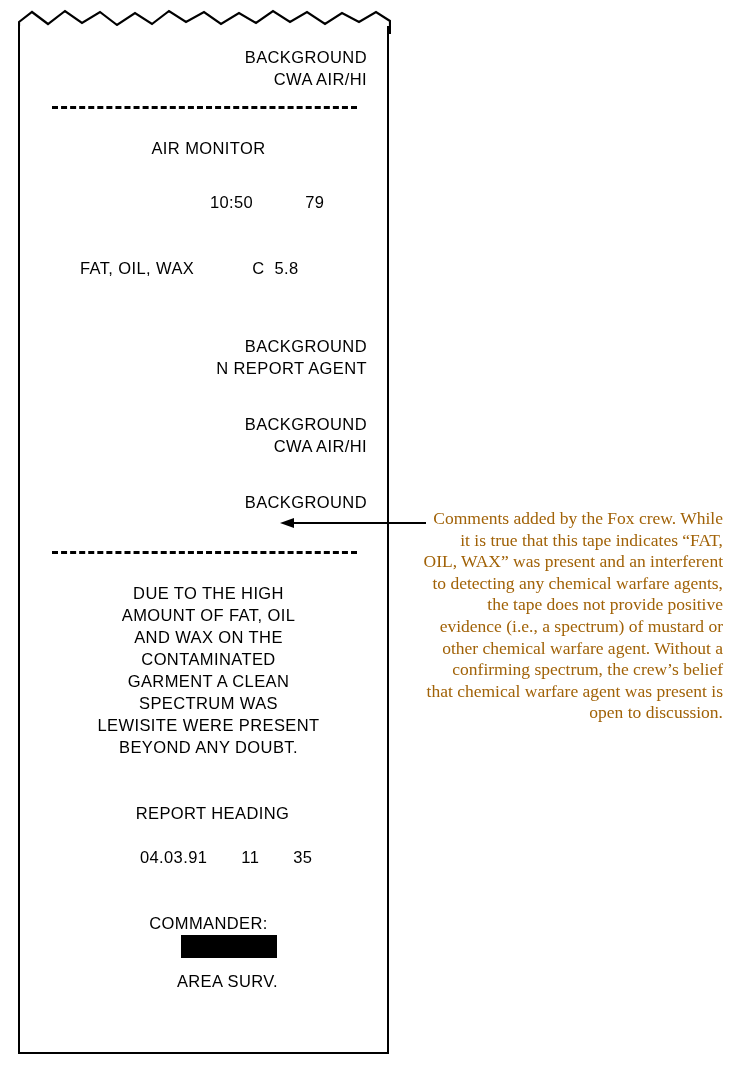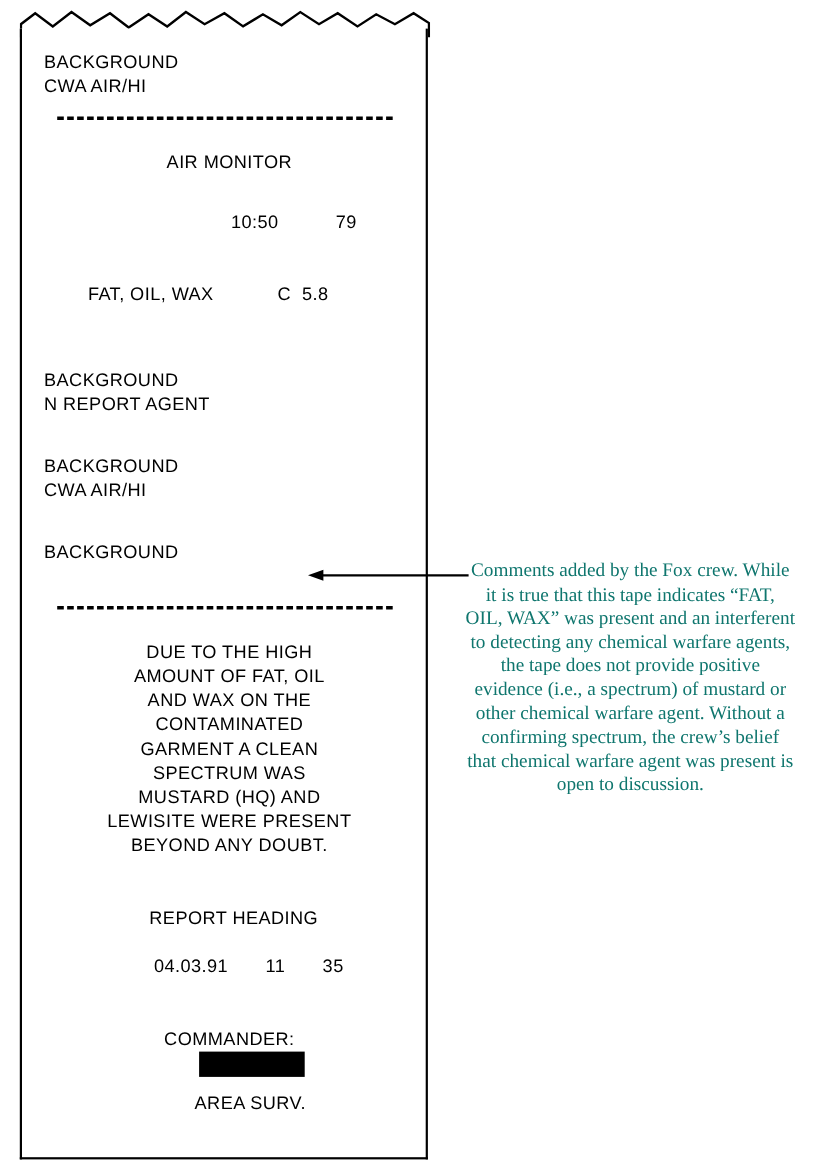--- a/index.html
+++ b/index.html
@@ -50,21 +50,21 @@
     width: 371px;
     height: 1028px;
     box-sizing: border-box;
     padding: 20px 22px 0 22px;
     font-family: "Liberation Sans", sans-serif;
     font-size: 16.5px;
     letter-spacing: 0.4px;
     line-height: 22px;
   }
 
-  .ctr { text-align: left; }
+  .ctr { text-align: right; }
   .blk { margin: 0; }
   .gap-sm { height: 10px; }
   .gap-md { height: 22px; }
   .gap-lg { height: 34px; }
 
   .dashrow {
     height: 2px;
     margin: 16px 10px 16px 12px;
     border-top: 3px dashed #000000;
   }
@@ -87,22 +87,22 @@
 
   
   #annotation {
     position: absolute;
     left: 423px;
     top: 508px;
     width: 300px;
     font-family: "Liberation Serif", serif;
     font-size: 17.5px;
     line-height: 21.6px;
-    text-align: center;
-    color: #0f766e;
+    text-align: right;
+    color: #a16207;
   }
 
   #leader {
     position: absolute;
     left: 278px;
     top: 516px;
     width: 150px;
     height: 14px;
   }
 </style>
@@ -159,21 +159,20 @@
 
     <div class="gap-sm"></div>
 
     <div class="left row-indent-2">
       <div>DUE TO THE HIGH</div>
       <div>AMOUNT OF FAT, OIL</div>
       <div>AND WAX ON THE</div>
       <div>CONTAMINATED</div>
       <div>GARMENT A CLEAN</div>
       <div>SPECTRUM WAS</div>
-      <div>MUSTARD (HQ) AND</div>
       <div>LEWISITE WERE PRESENT</div>
       <div>BEYOND ANY DOUBT.</div>
     </div>
 
     <div class="gap-lg"></div>
     <div class="gap-sm"></div>
 
     <div class="left" style="padding-left:18px;">REPORT HEADING</div>
     <div class="mono-row">
       <span style="display:inline-block;width:70px;"></span><span>04.03.91</span><span style="display:inline-block;width:34px;"></span><span>11</span><span style="display:inline-block;width:34px;"></span><span>35</span>

